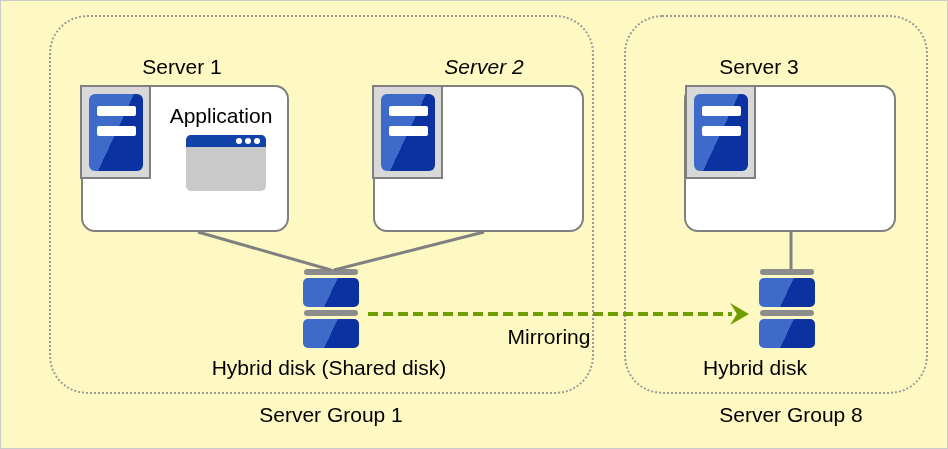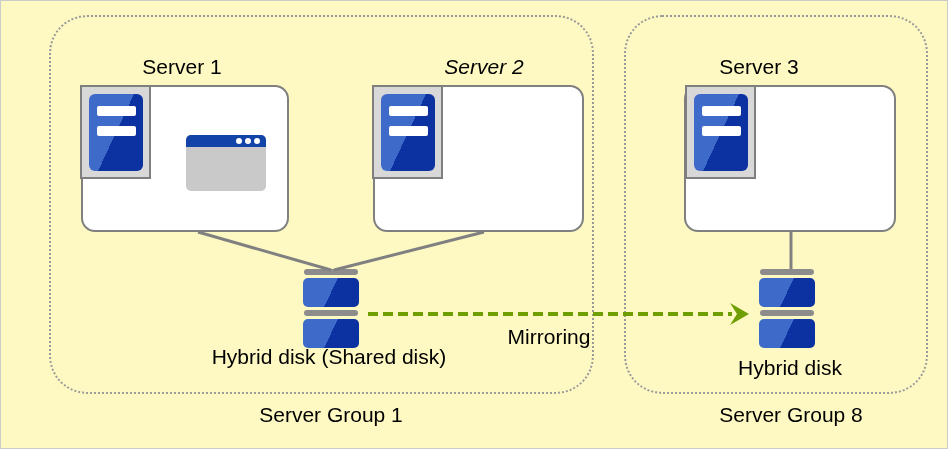--- a/index.html
+++ b/index.html
@@ -118,20 +118,21 @@
       <div class="bar b2"></div>
     </div>
   </div>
   <div class="server-frame sframe3">
     <div class="tower">
       <div class="bar b1"></div>
       <div class="bar b2"></div>
     </div>
   </div>
 
+  <div class="lbl" style="left:220px;top:103px;">Application</div>
   <div class="app-icon">
     <div class="titlebar">
       <div class="dot d1"></div>
       <div class="dot d2"></div>
       <div class="dot d3"></div>
     </div>
   </div>
 
   <div class="disk disk1">
     <div class="cap c1"></div>
@@ -139,22 +140,22 @@
     <div class="cap c2"></div>
     <div class="platter p2"></div>
   </div>
   <div class="disk disk2">
     <div class="cap c1"></div>
     <div class="platter p1"></div>
     <div class="cap c2"></div>
     <div class="platter p2"></div>
   </div>
 
-  <div class="lbl" style="left:328px;top:344px;text-align:center;">Hybrid disk (Shared disk)</div>
-  <div class="lbl" style="left:789px;top:355px;">Hybrid disk</div>
+  <div class="lbl" style="left:328px;top:355px;text-align:center;">Hybrid disk (Shared disk)</div>
+  <div class="lbl" style="left:754px;top:355px;">Hybrid disk</div>
 
   <div class="lbl" style="left:548px;top:324px;">Mirroring</div>
 
   <div class="lbl" style="left:330px;top:402px;">Server Group 1</div>
   <div class="lbl" style="left:790px;top:402px;">Server Group 8</div>
 
   <svg class="wires" viewBox="0 0 948 449">
     <path class="wire" d="M197,231 L330,269"></path>
     <path class="wire" d="M483,231 L333,269"></path>
     <path class="wire" d="M790,231 L790,268"></path>

